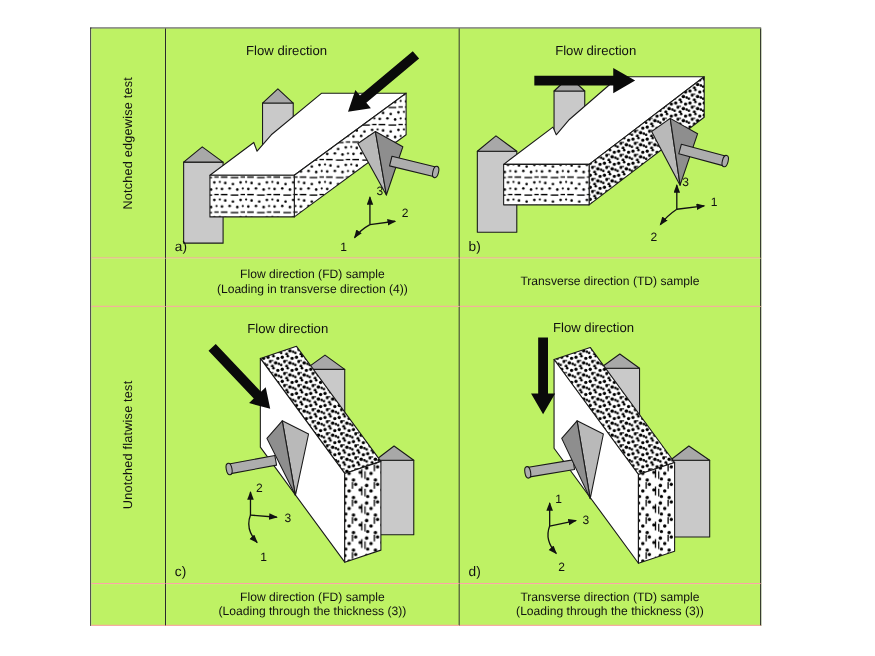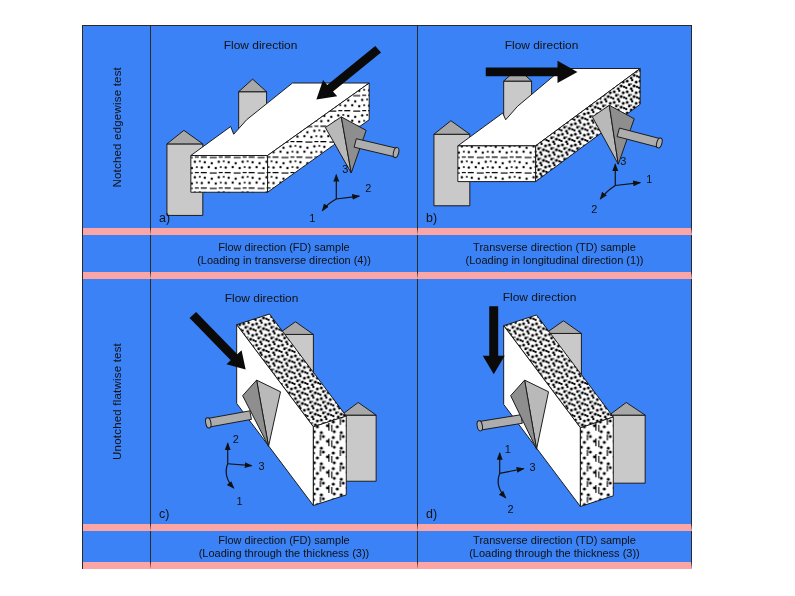--- a/index.html
+++ b/index.html
@@ -10,22 +10,22 @@
   .figure-table{
     position:absolute;left:82px;top:25px;
     display:grid;
     grid-template-columns:68px 267px 274px;
     grid-template-rows:209px 44px 252px 38px;
     border-top:1px solid #2a2a2a;
     border-left:1px solid #2a2a2a;
     background:#fff;
   }
   .cell{
-    box-sizing:border-box;position:relative;overflow:hidden;background:#3b82f6;
-    border-right:1px solid #2a2a2a;border-bottom:7px solid #fca5a5;
+    box-sizing:border-box;position:relative;overflow:hidden;background:#bef264;
+    border-right:1px solid #2a2a2a;border-bottom:1px solid #fca5a5;
   }
   .rowlabel{display:flex;align-items:center;justify-content:center;}
   .vlabel{
     writing-mode:vertical-rl;transform:rotate(180deg);
     font-size:11.5px;letter-spacing:0.2px;color:#111;white-space:nowrap;
   }
   .caption{
     display:flex;flex-direction:column;align-items:center;justify-content:center;
     font-size:11px;line-height:13px;text-align:left;color:#111;
   }
@@ -169,21 +169,20 @@
       </svg>
     </div>
 
     <div class="cell"></div>
     <div class="cell caption">
       <div>Flow direction (FD) sample</div>
       <div>(Loading in transverse direction (4))</div>
     </div>
     <div class="cell caption">
       <div>Transverse direction (TD) sample</div>
-      <div>(Loading in longitudinal direction (1))</div>
     </div>
 
     <div class="cell rowlabel">
       <span class="vlabel">Unotched flatwise test</span>
     </div>
 
     <div class="cell panel">
       <svg viewBox="0 0 267 252" preserveAspectRatio="none">
         <text class="flowtxt" x="111" y="24" text-anchor="middle">Flow direction</text>
         <g>

